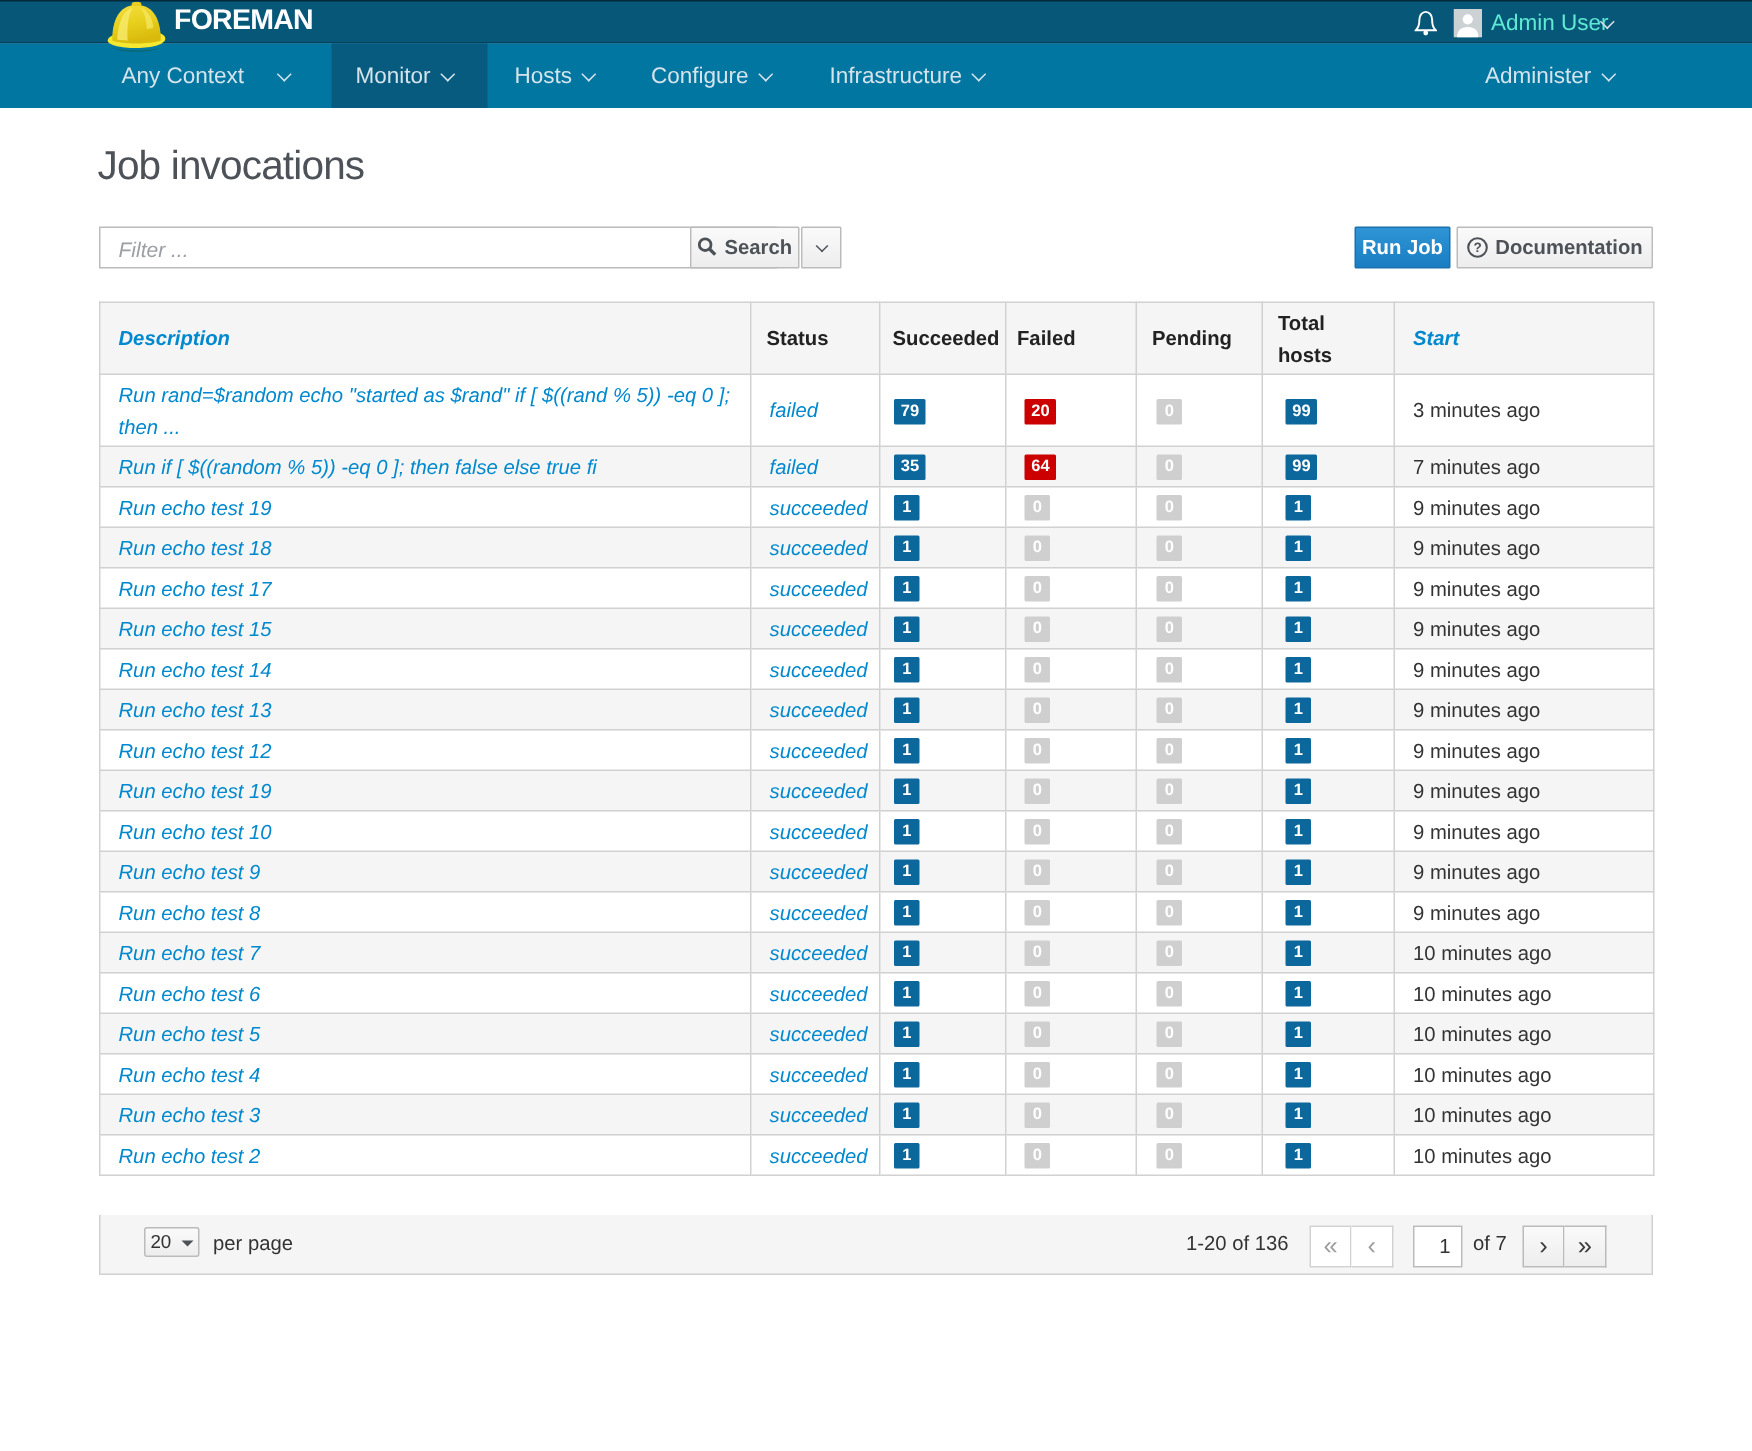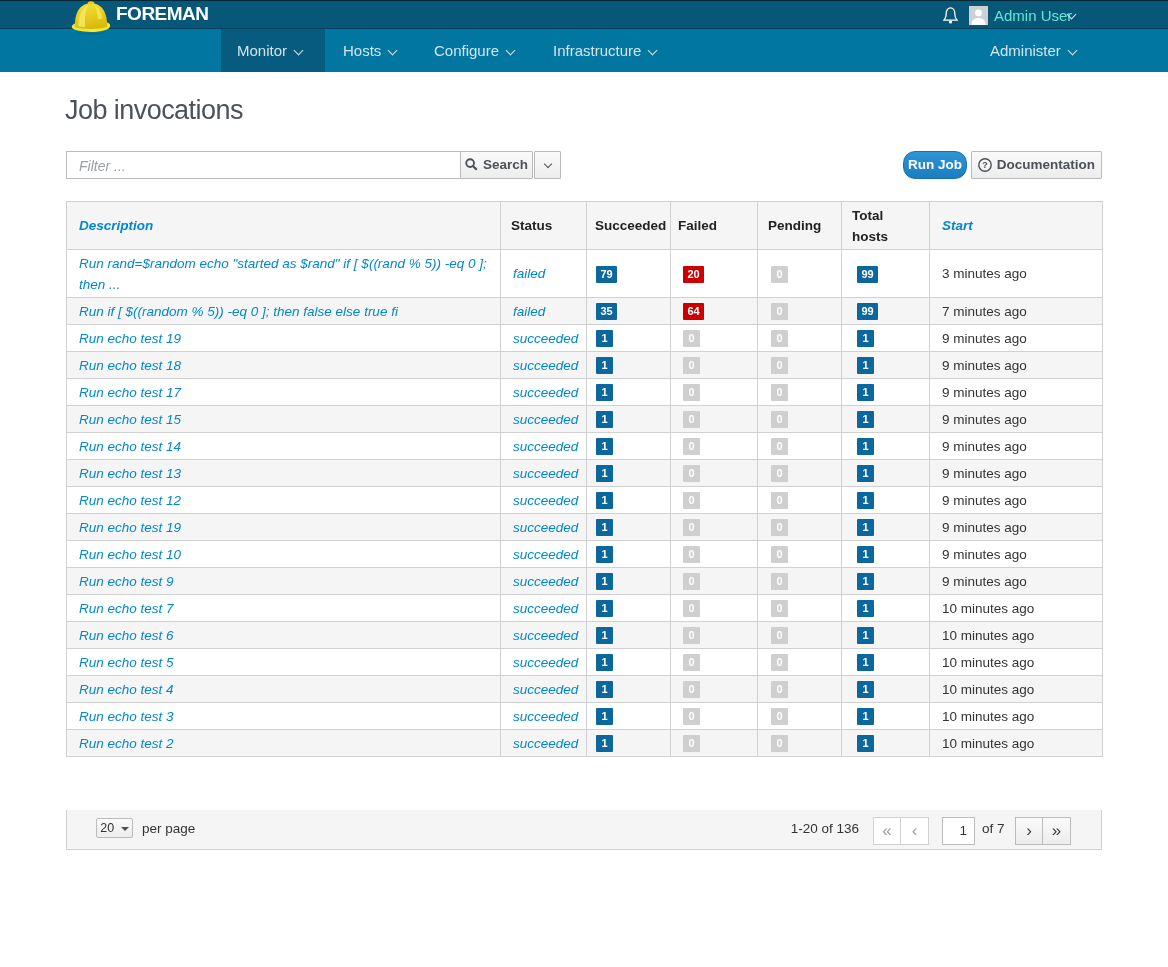--- a/index.html
+++ b/index.html
@@ -28,21 +28,21 @@
 h1 { position:absolute; left:65px; top:95px; font-size:27px; font-weight:normal; color:#4d5258; letter-spacing:-0.55px; }
 
 
 #filterinput { position:absolute; left:66px; top:151px; width:452px; height:28px; border:1px solid #bbb; background:#fff; }
 #filterinput .ph { position:absolute; left:12px; top:6px; font-style:italic; color:#9ba0a5; font-size:14px; }
 #filterinput .clr { position:absolute; right:10px; top:5px; color:#bbb; font-size:15px; }
 .btn { position:absolute; height:28px; border:1px solid #bbb; background:linear-gradient(to bottom,#fafafa 0%,#ededed 100%); color:#4d5258; font-size:13.5px; font-weight:bold; text-align:center; border-radius:1px; }
 #btn-search { left:460px; top:151px; width:73px; line-height:26px; }
 #btn-caret { left:534px; top:151px; width:27px; }
 #btn-caret .chev { width:6px; height:6px; border-width:1.5px; border-color:#4d5258; margin-top:9px; }
-#btn-runjob { left:903px; top:151px; width:64px; height:28px; position:absolute; background:linear-gradient(to bottom,#2f95d6 0%,#1a7dc2 100%); border:1px solid #1a71ad; color:#fff; font-size:13.5px; font-weight:bold; line-height:26px; text-align:center; border-radius:12px; }
+#btn-runjob { left:903px; top:151px; width:64px; height:28px; position:absolute; background:linear-gradient(to bottom,#2f95d6 0%,#1a7dc2 100%); border:1px solid #1a71ad; color:#fff; font-size:13.5px; font-weight:bold; line-height:26px; text-align:center; border-radius:1px; }
 #btn-doc { left:971px; top:151px; width:131px; line-height:26px; }
 
 
 table { position:absolute; left:66px; top:201px; width:1036px; border-collapse:collapse; table-layout:fixed; font-size:13.5px; color:#333; }
 th, td { border:1px solid #d1d1d1; padding:0 12px; vertical-align:middle; text-align:left; font-weight:normal; }
 thead th { height:48px; background:#f5f5f5; font-weight:bold; color:#222; line-height:21px; }
 tbody tr { height:27px; }
 tbody tr.tall { height:48px; }
 tbody tr:nth-child(even) td { background:#f5f5f5; }
 td a, th a { color:#0088ce; }
@@ -96,20 +96,21 @@
   <svg id="avatar" viewBox="0 0 19 19">
     <rect width="19" height="19" fill="#ccd1d4"></rect>
     <circle cx="9.5" cy="6.9" r="3.4" fill="#fff"></circle>
     <path d="M2.4 19 q0 -7 7.1 -7 q7.1 0 7.1 7 Z" fill="#fff"></path>
   </svg>
   <div id="adminuser">Admin User</div>
   <span id="admincaret" class="chev"></span>
 </div>
 
 <div id="navbar">
+  <span class="navitem" style="left:81px;">Any Context<span class="chev" style="margin-left:23px;"></span></span>
   <span class="navitem" id="nav-monitor" style="left:221px; width:104px; padding-left:16px;">Monitor<span class="chev"></span></span>
   <span class="navitem" style="left:343px;">Hosts<span class="chev"></span></span>
   <span class="navitem" style="left:434px;">Configure<span class="chev"></span></span>
   <span class="navitem" style="left:553px;">Infrastructure<span class="chev"></span></span>
   <span class="navitem" style="left:990px;">Administer<span class="chev"></span></span>
 </div>
 
 <div id="content">
   <h1>Job invocations</h1>
 
@@ -252,20 +253,29 @@
         <tr>
           <td><a href="#">Run echo test 9</a></td>
           <td><a href="#">succeeded</a></td>
           <td class="c-succ"><span class="badge ">1</span></td>
           <td class="c-fail"><span class="badge gray">0</span></td>
           <td class="c-pend"><span class="badge gray">0</span></td>
           <td class="c-tot"><span class="badge ">1</span></td>
           <td>9 minutes ago</td>
         </tr>
         <tr>
+          <td><a href="#">Run echo test 8</a></td>
+          <td><a href="#">succeeded</a></td>
+          <td class="c-succ"><span class="badge ">1</span></td>
+          <td class="c-fail"><span class="badge gray">0</span></td>
+          <td class="c-pend"><span class="badge gray">0</span></td>
+          <td class="c-tot"><span class="badge ">1</span></td>
+          <td>9 minutes ago</td>
+        </tr>
+        <tr>
           <td><a href="#">Run echo test 7</a></td>
           <td><a href="#">succeeded</a></td>
           <td class="c-succ"><span class="badge ">1</span></td>
           <td class="c-fail"><span class="badge gray">0</span></td>
           <td class="c-pend"><span class="badge gray">0</span></td>
           <td class="c-tot"><span class="badge ">1</span></td>
           <td>10 minutes ago</td>
         </tr>
         <tr>
           <td><a href="#">Run echo test 6</a></td>

